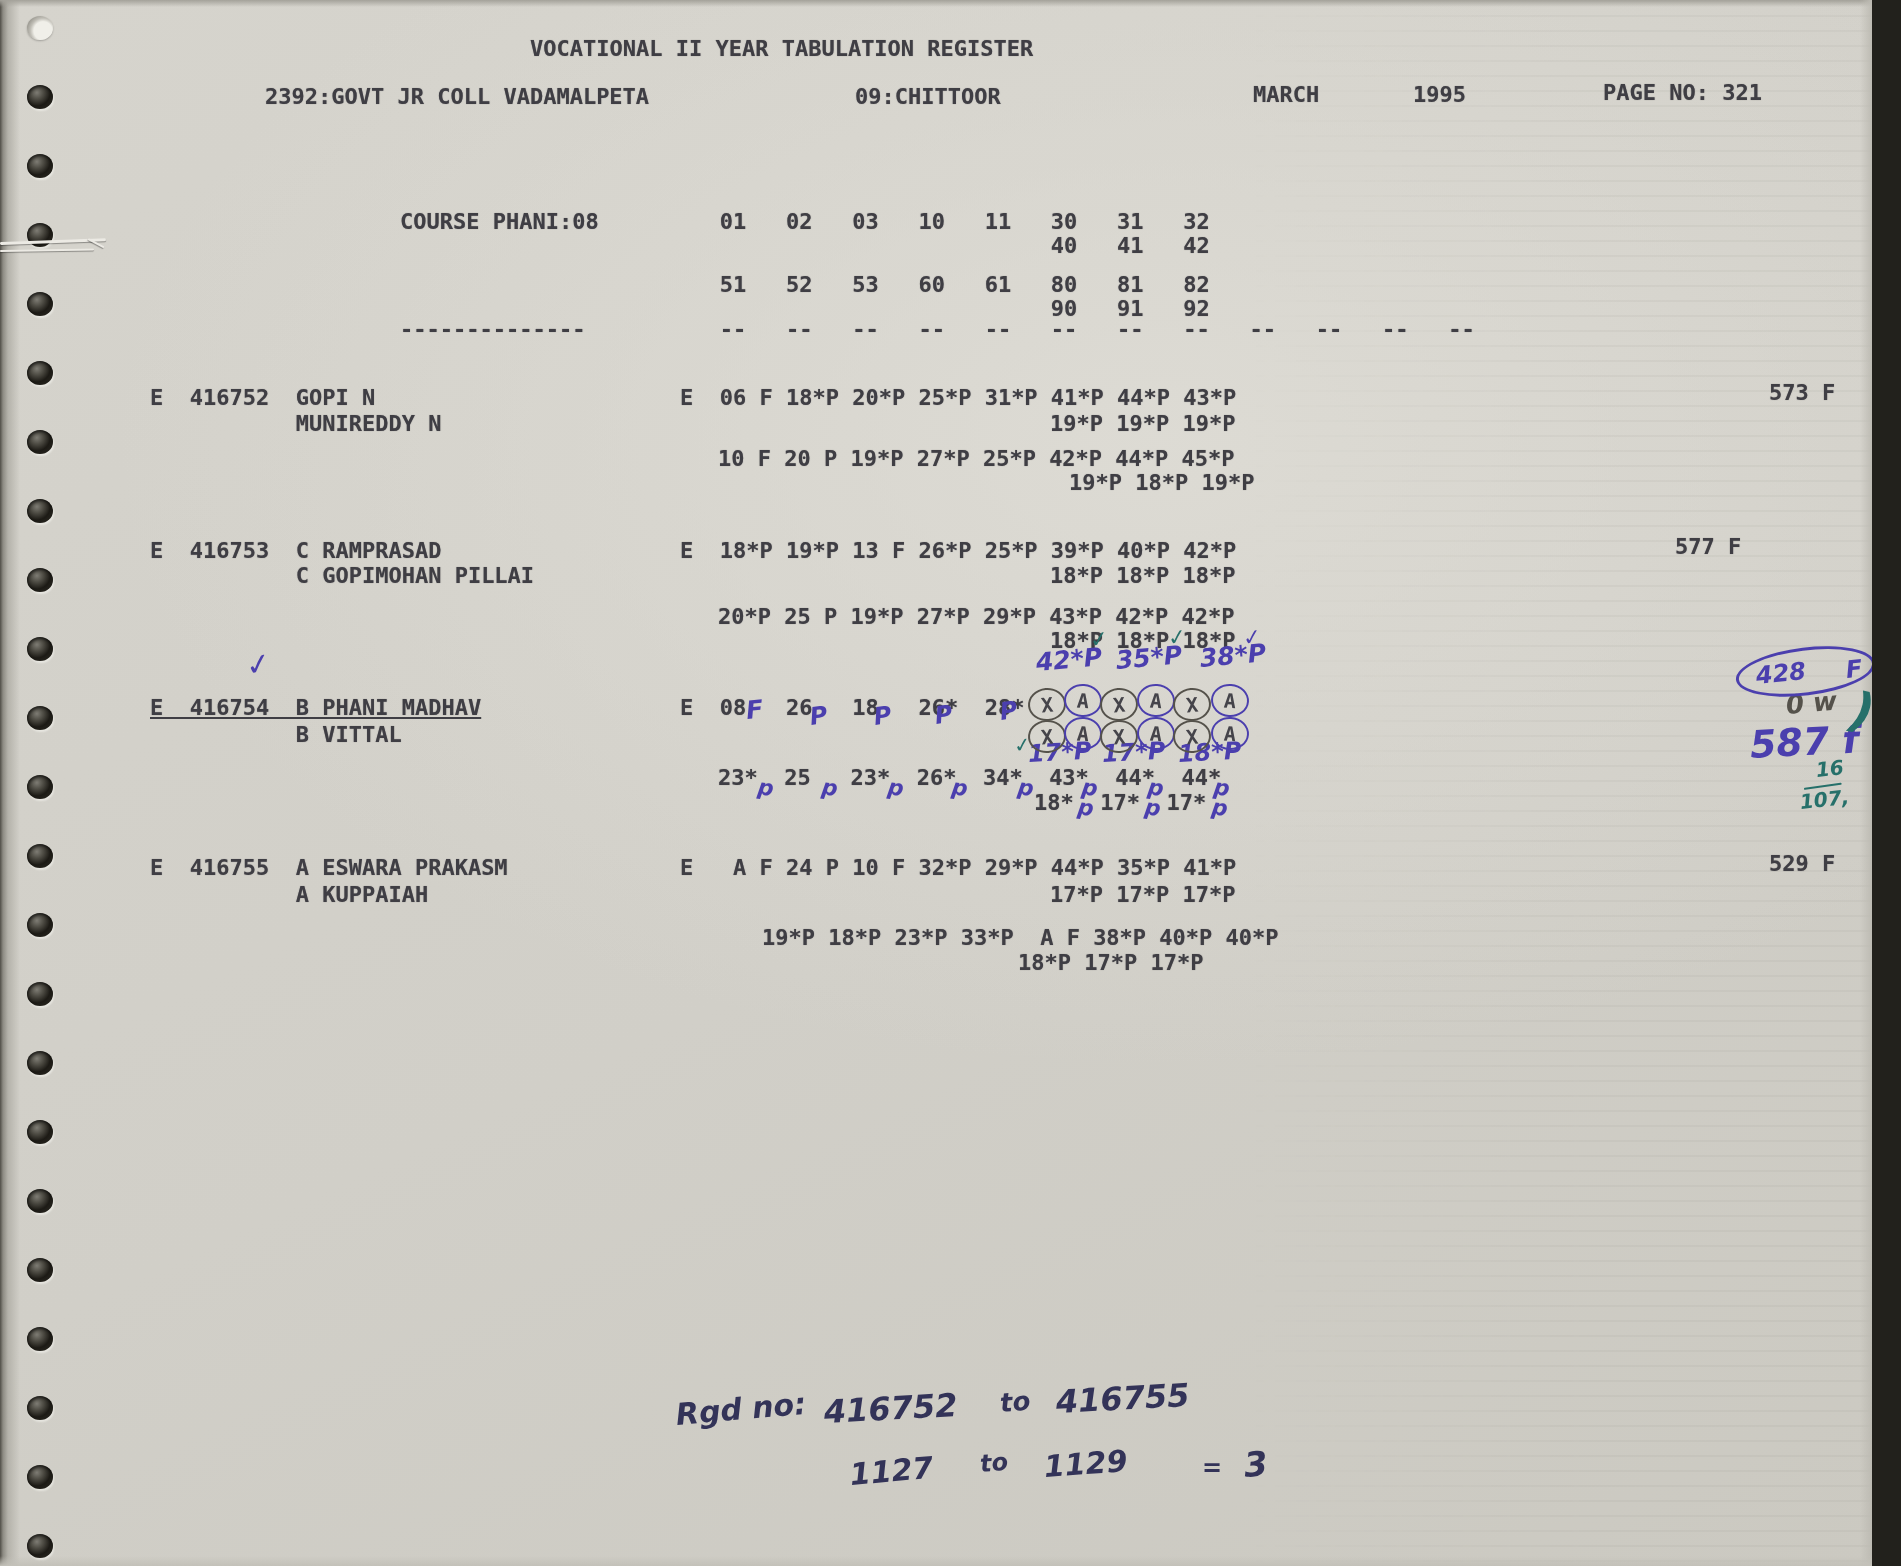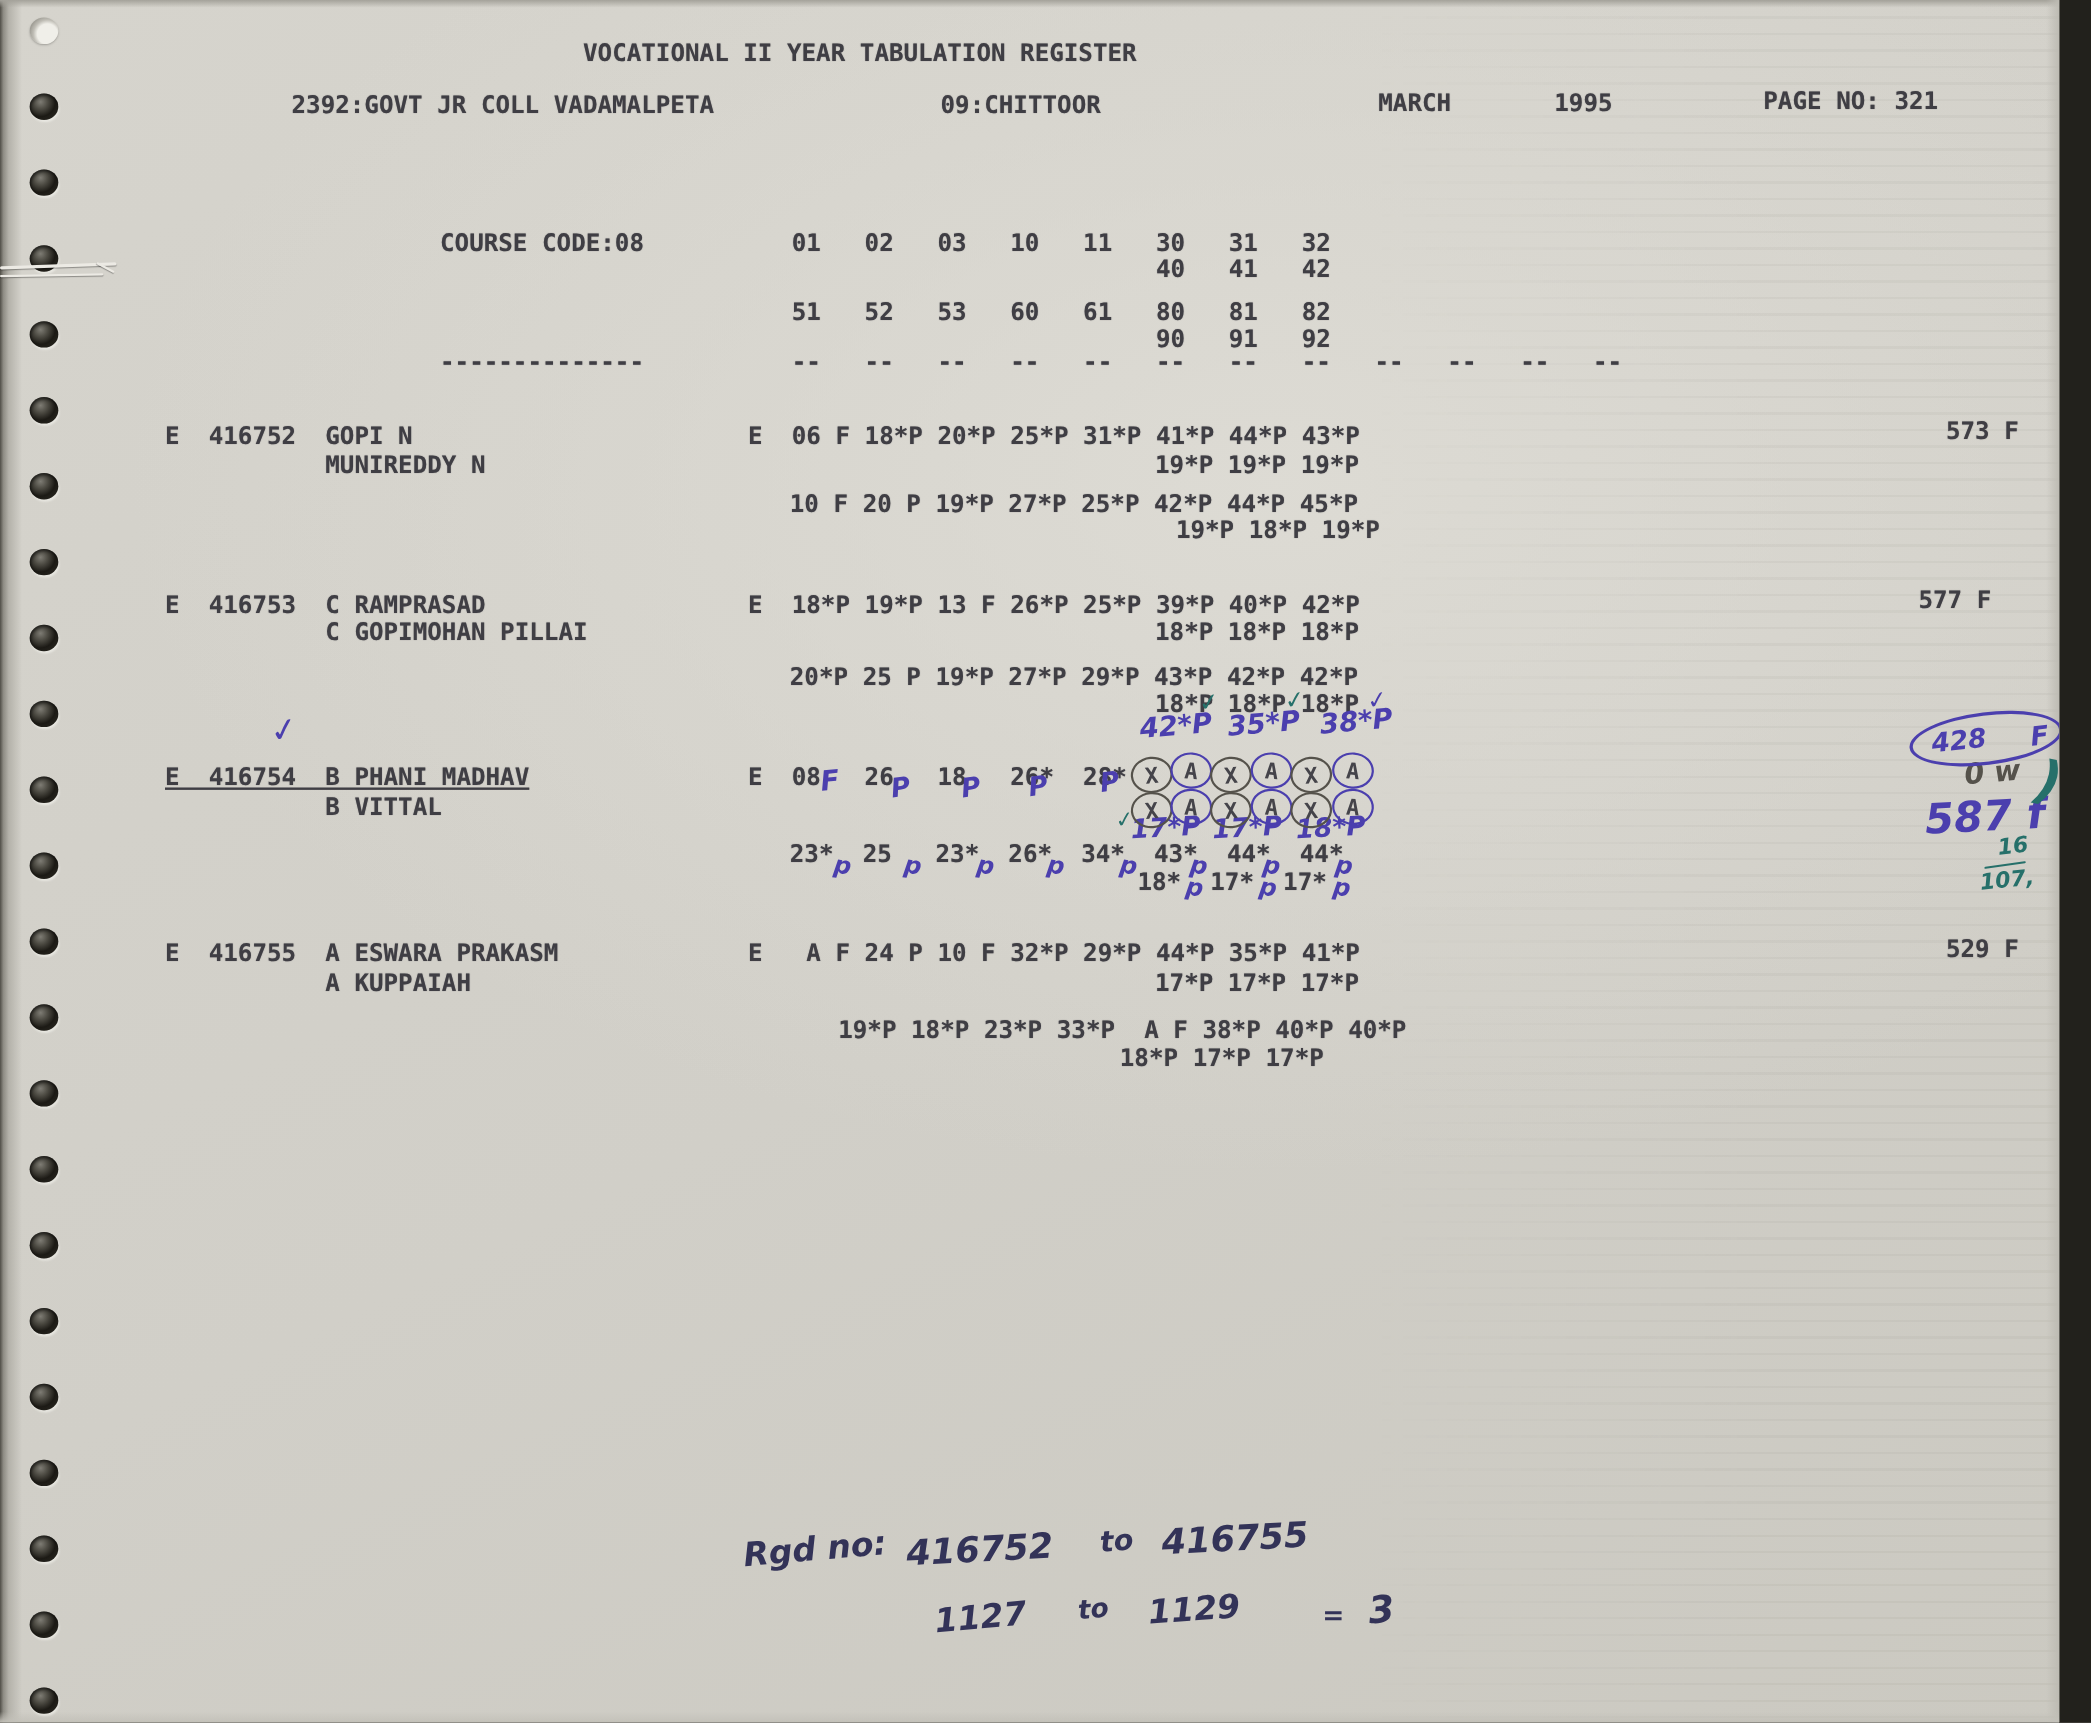--- a/index.html
+++ b/index.html
@@ -54,21 +54,21 @@
   <div class="edge edge-top"></div>
   <div class="edge edge-right"></div>
   <div class="edge edge-bottom"></div>
 
   <div class="typed t-title">VOCATIONAL II YEAR TABULATION REGISTER</div>
   <div class="typed t-college">2392:GOVT JR COLL VADAMALPETA</div>
   <div class="typed t-district">09:CHITTOOR</div>
   <div class="typed t-month">MARCH</div>
   <div class="typed t-year">1995</div>
   <div class="typed t-pageno">PAGE NO: 321</div>
-  <div class="typed t-course">COURSE CODE:08</div>
+  <div class="typed t-course">COURSE PHANI:08</div>
 <div class="hole torn" style="left: 27px; top: 16px;"></div>
     <div class="hole" style="left: 27px; top: 85px;"></div>
     <div class="hole" style="left: 27px; top: 154px;"></div>
     <div class="hole" style="left: 27px; top: 223px;"></div>
     <div class="hole" style="left: 27px; top: 292px;"></div>
     <div class="hole" style="left: 27px; top: 361px;"></div>
     <div class="hole" style="left: 27px; top: 430px;"></div>
     <div class="hole" style="left: 27px; top: 499px;"></div>
     <div class="hole" style="left: 27px; top: 568px;"></div>
     <div class="hole" style="left: 27px; top: 637px;"></div>
@@ -93,21 +93,21 @@
     <div class="typed" style="left: 680px; top: 317px;">   --   --   --   --   --   --   --   --   --   --   --   --</div>
     <div class="typed" style="left: 150px; top: 385px;">E  416752  GOPI N</div>
     <div class="typed" style="left: 680px; top: 385px;">E  06 F 18*P 20*P 25*P 31*P 41*P 44*P 43*P</div>
     <div class="typed" style="left: 1769px; top: 380px;">573 F</div>
     <div class="typed" style="left: 150px; top: 411px;">           MUNIREDDY N</div>
     <div class="typed" style="left: 1050px; top: 411px;">19*P 19*P 19*P</div>
     <div class="typed" style="left: 718px; top: 446px;">10 F 20 P 19*P 27*P 25*P 42*P 44*P 45*P</div>
     <div class="typed" style="left: 1024px; top: 470px; margin-left: 45px;">19*P 18*P 19*P</div>
     <div class="typed" style="left: 150px; top: 538px;">E  416753  C RAMPRASAD</div>
     <div class="typed" style="left: 680px; top: 538px;">E  18*P 19*P 13 F 26*P 25*P 39*P 40*P 42*P</div>
-    <div class="typed" style="left: 1744px; top: 534px;">577 F</div>
+    <div class="typed" style="left: 1675px; top: 534px;">577 F</div>
     <div class="typed" style="left: 150px; top: 563px;">           C GOPIMOHAN PILLAI</div>
     <div class="typed" style="left: 1050px; top: 563px;">18*P 18*P 18*P</div>
     <div class="typed" style="left: 718px; top: 604px;">20*P 25 P 19*P 27*P 29*P 43*P 42*P 42*P</div>
     <div class="typed" style="left: 1050px; top: 628px;">18*P 18*P 18*P</div>
     <div class="typed" style="left: 150px; top: 695px; text-decoration: underline;">E  416754  B PHANI MADHAV</div>
     <div class="typed" style="left: 680px; top: 695px;">E  08   26   18   26*  28*</div>
     <div class="typed" style="left: 150px; top: 722px;">           B VITTAL</div>
     <div class="typed" style="left: 718px; top: 765px;">23*  25   23*  26*  34*  43*  44*  44*</div>
     <div class="typed" style="left: 1034px; top: 790px;">18*  17*  17*</div>
     <div class="typed" style="left: 150px; top: 855px;">E  416755  A ESWARA PRAKASM</div>

